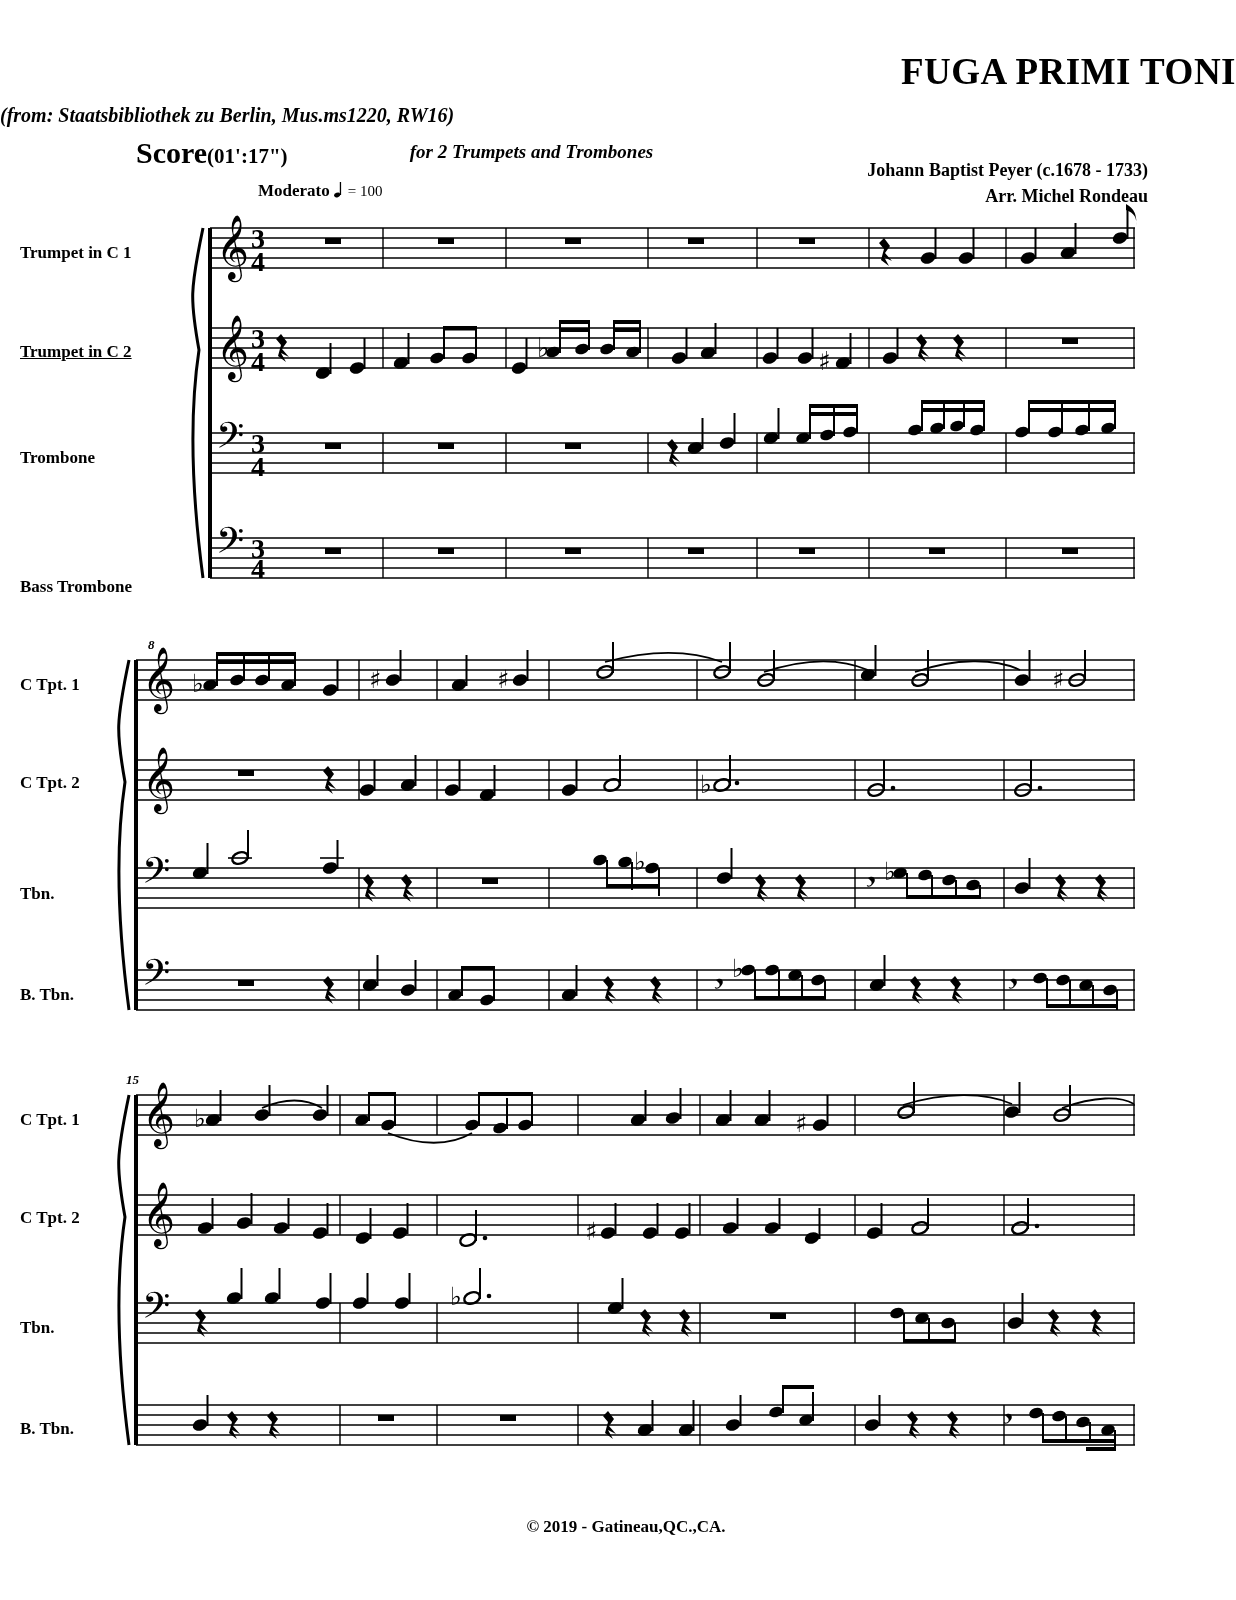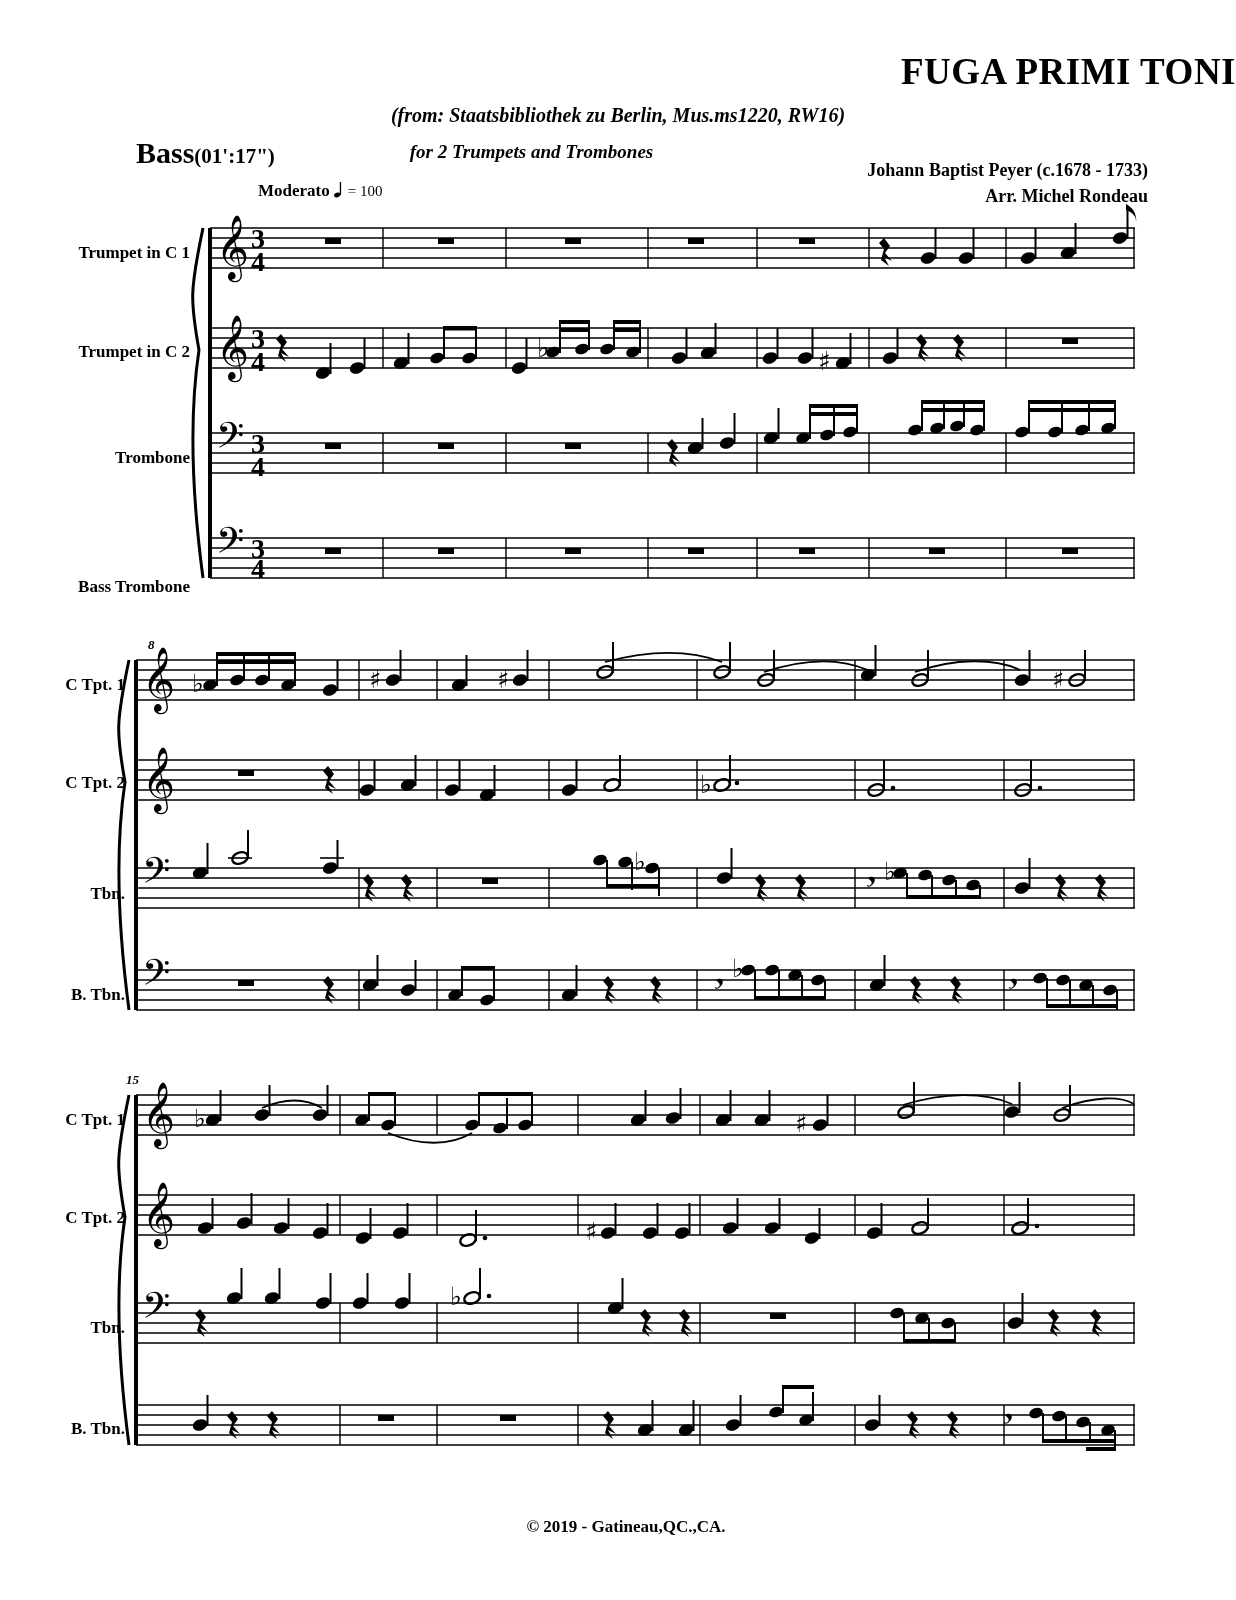--- a/index.html
+++ b/index.html
@@ -30,21 +30,20 @@
     font-family: "Liberation Serif", serif;
     font-weight: bold;
     font-size: 37px;
     letter-spacing: 0.5px;
   }
   .subtitle {
     position: absolute;
     top: 104px;
     left: 0;
     width: 1236px;
-    text-align: center;
     font-style: italic;
     font-weight: bold;
     font-size: 20px;
   }
   .subtitle2 {
     position: absolute;
     top: 141px;
     left: 0;
     width: 1063px;
     text-align: center;
@@ -98,21 +97,21 @@
     font-weight: bold;
     font-size: 17px;
   }
 
   
   .system {
     position: absolute;
   }
   .system-label {
     position: absolute;
-    text-align: right;
+    text-align: left;
     font-weight: bold;
     font-size: 17px;
     white-space: nowrap;
   }
   .measure-num {
     position: absolute;
     font-style: italic;
     font-size: 13px;
     font-weight: bold;
   }
@@ -121,40 +120,40 @@
 </head>
 <body>
 
 <div class="page">
 
   <div class="title">FUGA PRIMI TONI</div>
   <div class="subtitle">(from: Staatsbibliothek zu Berlin, Mus.ms1220, RW16)</div>
   <div class="subtitle2">for 2 Trumpets and Trombones</div>
 
   <div class="score-label">
-    <span>Bass</span><span class="dur">(01':17")</span>
+    <span>Score</span><span class="dur">(01':17")</span>
   </div>
 
   <div class="tempo">
     <span>Moderato</span>
     <span class="metro">
       <svg width="10" height="18" viewBox="0 0 10 18" style="display:inline-block;vertical-align:-3px">
         <ellipse cx="3.2" cy="14" rx="3.2" ry="2.3" fill="#000" transform="rotate(-20 3.2 14)"></ellipse>
         <rect x="5.8" y="1" width="1.3" height="13" fill="#000"></rect>
       </svg>
     </span>
     <span class="metro">= 100</span>
   </div>
 
   <div class="composer">Johann Baptist Peyer (c.1678 - 1733)</div>
   <div class="arranger">Arr. Michel Rondeau</div>
 
   <div class="system" style="top:0;left:0;">
     <div class="system-label" style="top:243px; left:20px; width:170px;">Trumpet in C 1</div>
-    <div class="system-label" style="top:342px; left:20px; width:170px;">Trumpet in C 2</div>
+    <div class="system-label" style="top:342px; left:20px; width:170px;text-decoration:underline;">Trumpet in C 2</div>
     <div class="system-label" style="top:448px; left:20px; width:170px;">Trombone</div>
     <div class="system-label" style="top:577px; left:20px; width:170px;">Bass Trombone</div>
 
     <svg width="1236" height="1600" viewBox="0 0 1236 1600" style="position:absolute;top:0;left:0;pointer-events:none">
       <g stroke="#000" stroke-width="1.3" fill="none">
 
         <line x1="210" y1="228" x2="1135" y2="228"></line>
           <line x1="210" y1="238" x2="1135" y2="238"></line>
           <line x1="210" y1="248" x2="1135" y2="248"></line>
           <line x1="210" y1="258" x2="1135" y2="258"></line>

